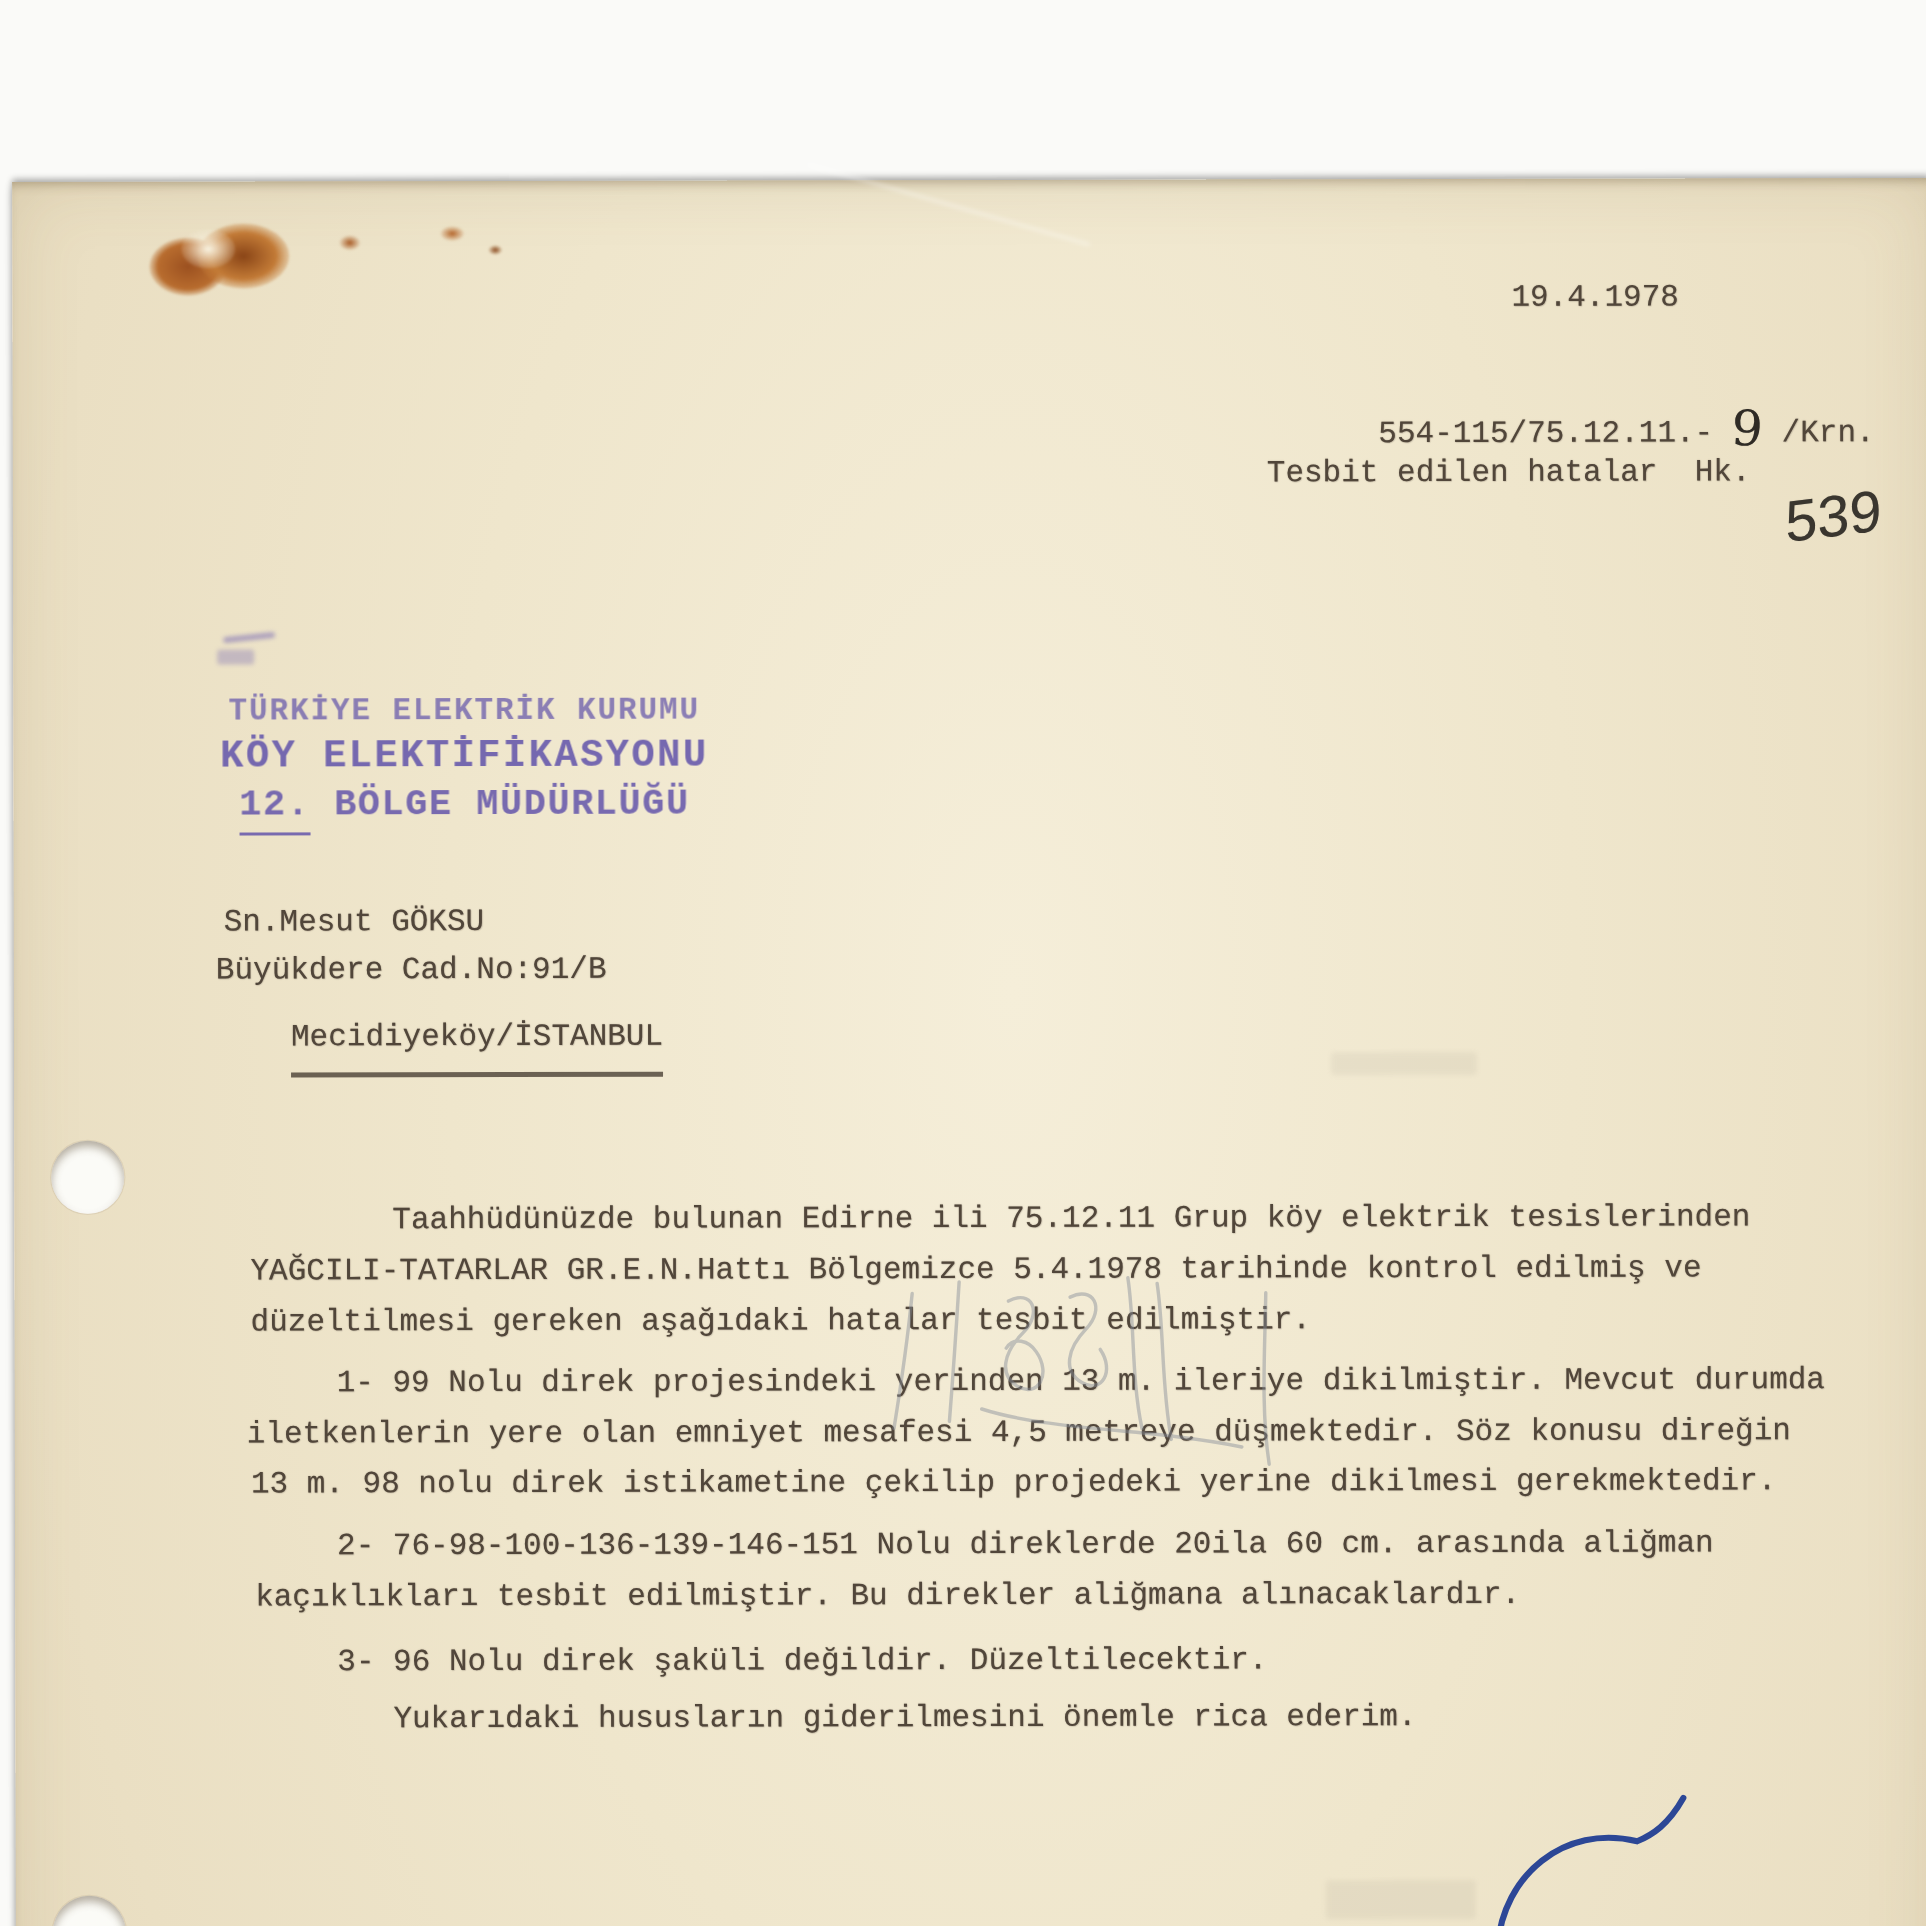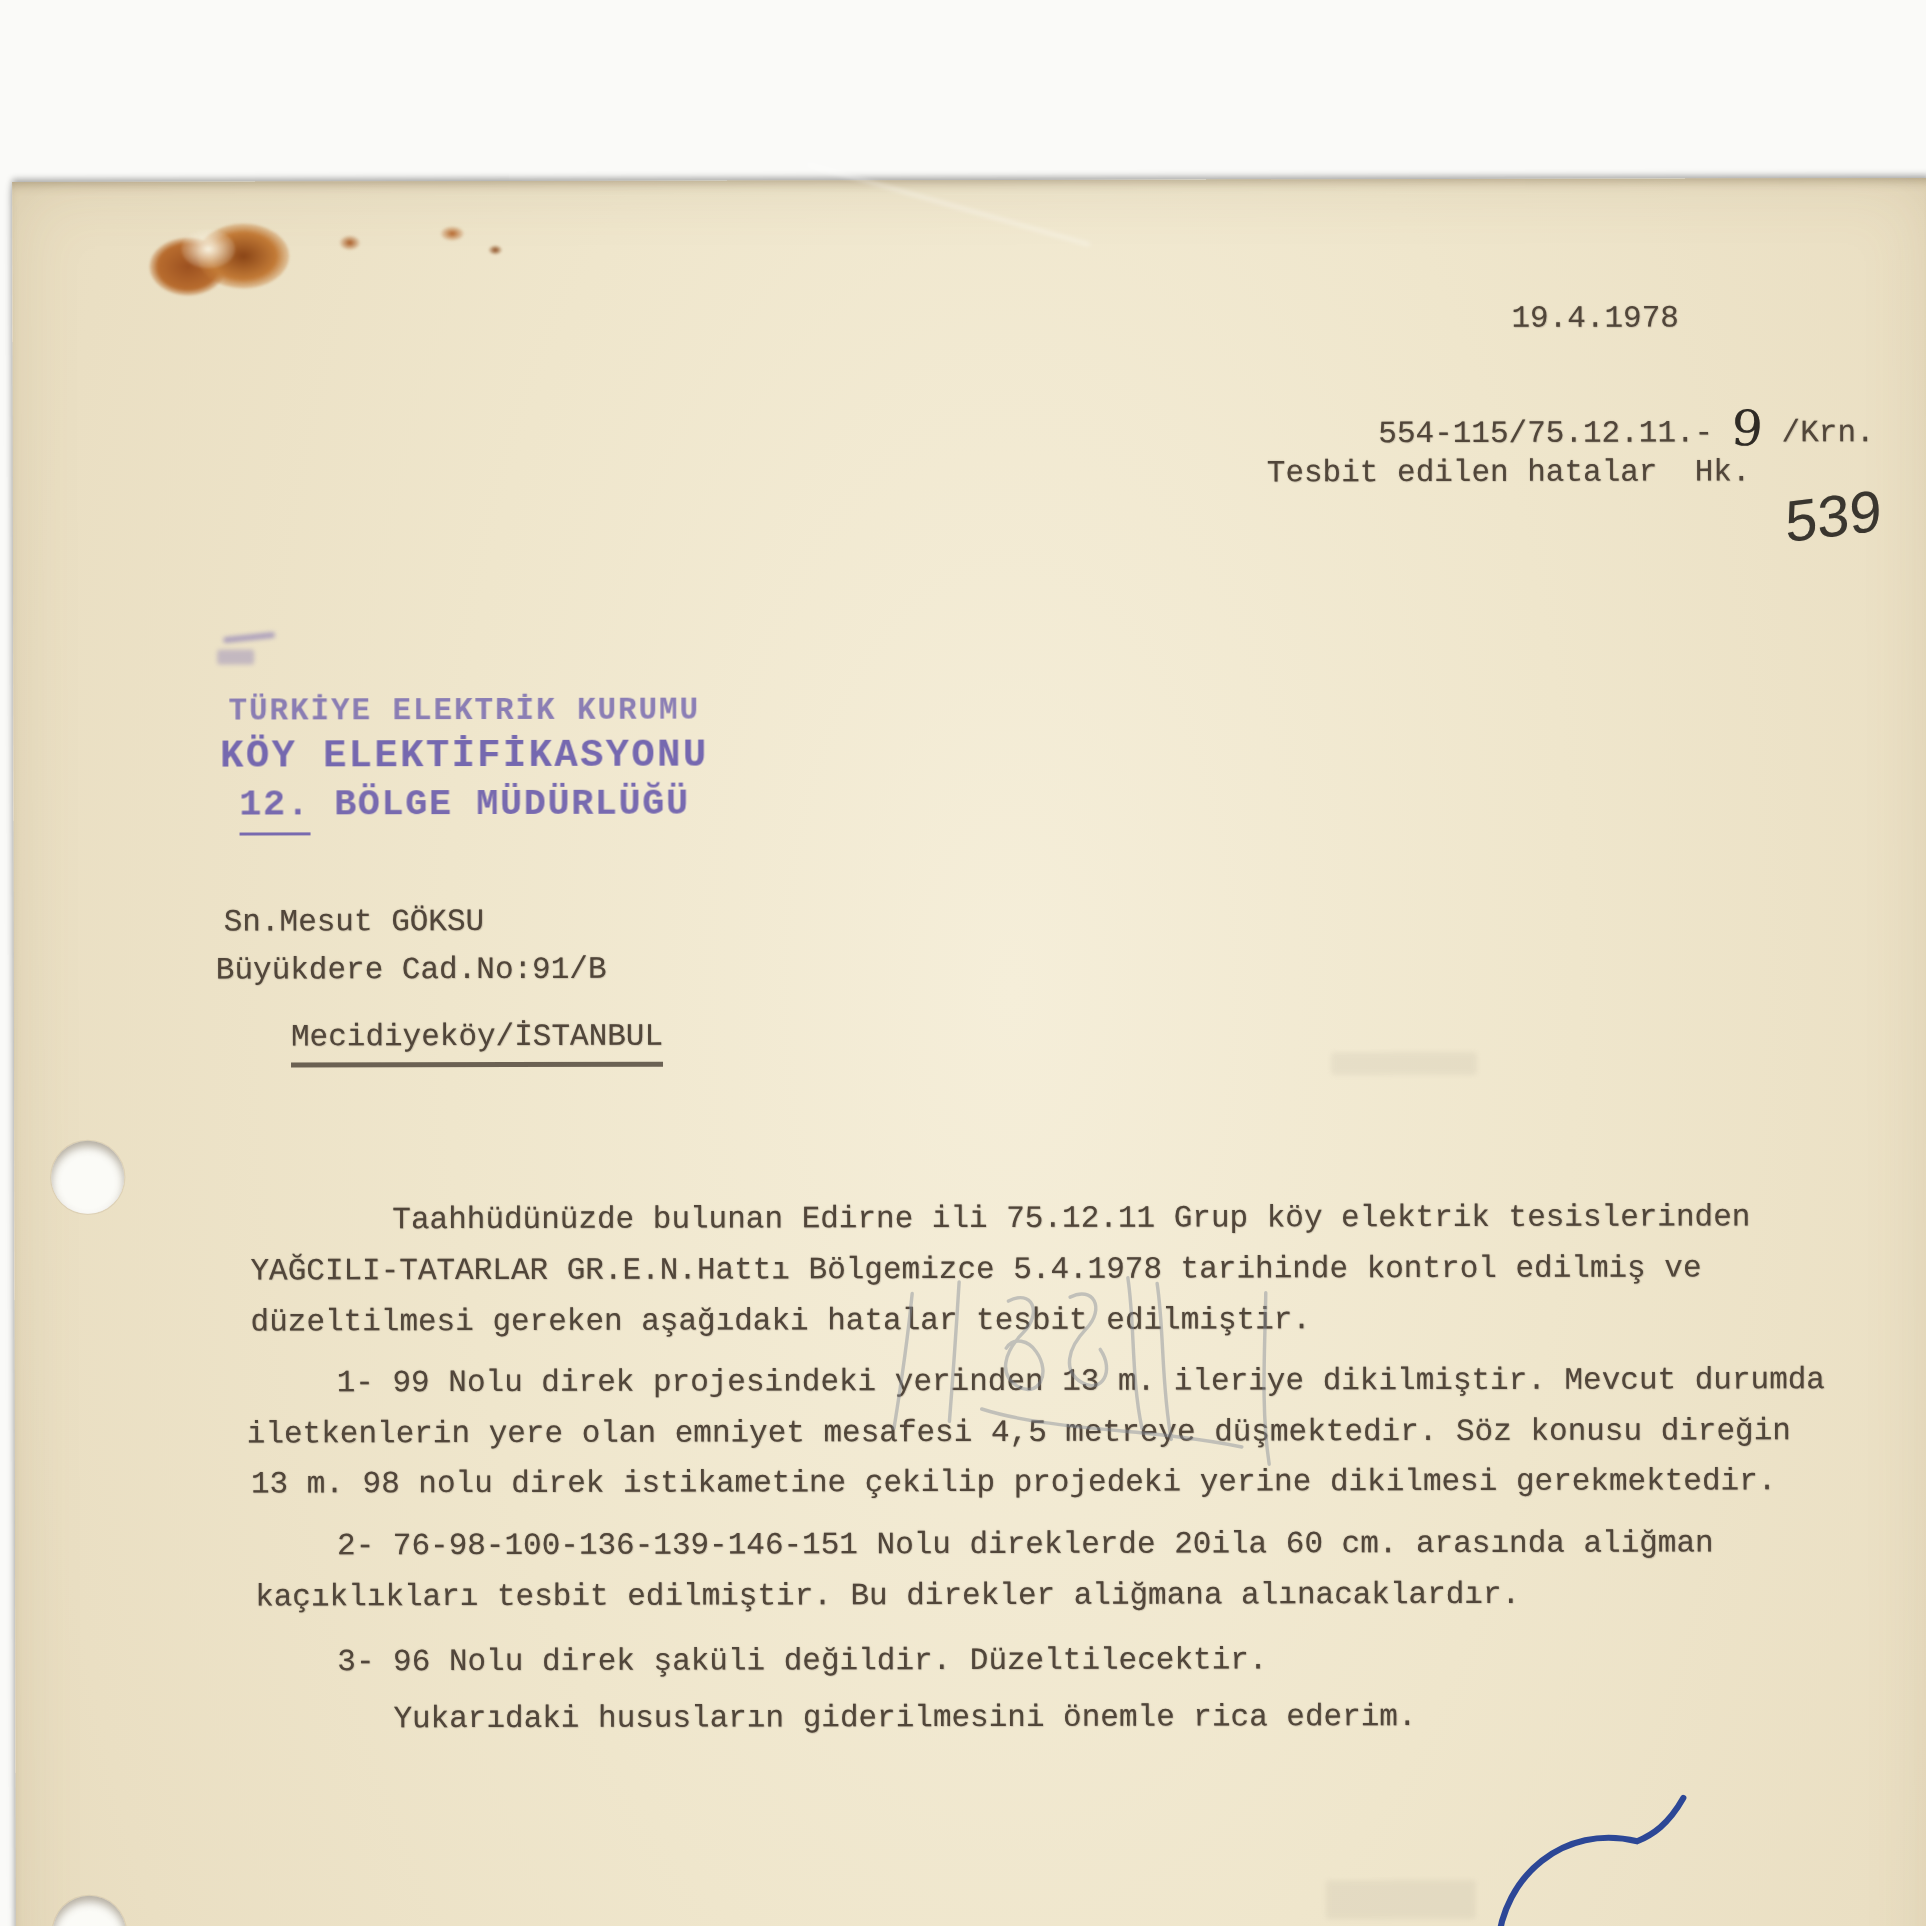--- a/index.html
+++ b/index.html
@@ -26,21 +26,21 @@
   .stamp .l1{font-size:31px;letter-spacing:1.9px;opacity:.78;font-weight:600;}
   .stamp .l2{font-size:39px;letter-spacing:2.3px;margin-top:6.2px;opacity:.95;}
   .stamp .l3{font-size:37px;letter-spacing:1.5px;margin-top:4.6px;opacity:.93;white-space:pre;}
   .u12{border-bottom:3.5px solid currentColor;padding-bottom:7px;}
   .stamp-smear{position:absolute;background:#7a6cb4;filter:blur(2.3px);opacity:.55;border-radius:3.1px;}
   .hole{position:absolute;width:73px;height:73px;border-radius:50%;background:#fbfbf7;
     box-shadow:inset 0 5.4px 8.5px rgba(95,80,55,.45), inset 0 -1.9px 3.5px rgba(255,255,255,.65), 0 0 0 1.2px rgba(130,110,80,.12);}
   .stain{position:absolute;border-radius:50%;filter:blur(1.2px);}
   .ghost{position:absolute;background:#8d8678;opacity:.10;filter:blur(2.7px);border-radius:3.9px;}
   .crease{position:absolute;filter:blur(1.9px);}
-  .underlined-city{border-bottom:5px solid rgba(74,64,52,.8);padding-bottom:8px;}
+  .underlined-city{border-bottom:5px solid rgba(74,64,52,.8);padding-bottom:18px;}
   svg.ink{position:absolute;overflow:visible;}
 </style>
 </head>
 <body>
 
 <div class="scan">
   <div class="paper">
 
     <div class="stain" style="left:137px;top:56px;width:77px;height:58px;background:radial-gradient(ellipse,#9c5120 0%,#b86c2e 55%,rgba(184,108,46,0) 75%);"></div>
     <div class="stain" style="left:185px;top:42px;width:92px;height:65px;background:radial-gradient(ellipse,#8a4517 0%,#c27a36 50%,rgba(194,122,54,0) 78%);"></div>
@@ -50,21 +50,21 @@
     <div class="stain" style="left:476px;top:64px;width:14px;height:10px;background:radial-gradient(ellipse,#8a4a1d 0%,rgba(138,74,29,0) 75%);"></div>
 
     <div class="crease" style="left:790px;top:23px;width:293px;height:3.1px;background:rgba(255,255,255,.4);transform:rotate(16deg);"></div>
 
     <div class="hole" style="left:37px;top:959px;"></div>
     <div class="hole" style="left:37px;top:1714px;"></div>
 
     <div class="ghost" style="left:1317px;top:873px;width:146px;height:23px;"></div>
     <div class="ghost" style="left:1310px;top:1701px;width:150px;height:39px;"></div>
 
-    <div class="typed" style="left:1499px;top:101px;margin-top:21px;">19.4.1978</div>
+    <div class="typed" style="left:1499px;top:101px;">19.4.1978</div>
     <div class="hw-539">539</div>
     <div class="typed" style="left:1254px;top:196px;">
       <span>554-115/75.12.11.- </span><span class="hw-9">9</span><span> /Krn.</span>
     </div>
     <div class="typed" style="left:1254px;top:276px;">Tesbit edilen hatalar  Hk.</div>
 
     <div class="stamp">
       <div class="l1">TÜRKİYE ELEKTRİK KURUMU</div>
       <div class="l2">KÖY ELEKTİFİKASYONU</div>
       <div class="l3"><span class="u12">12.</span><span> BÖLGE MÜDÜRLÜĞÜ</span></div>

